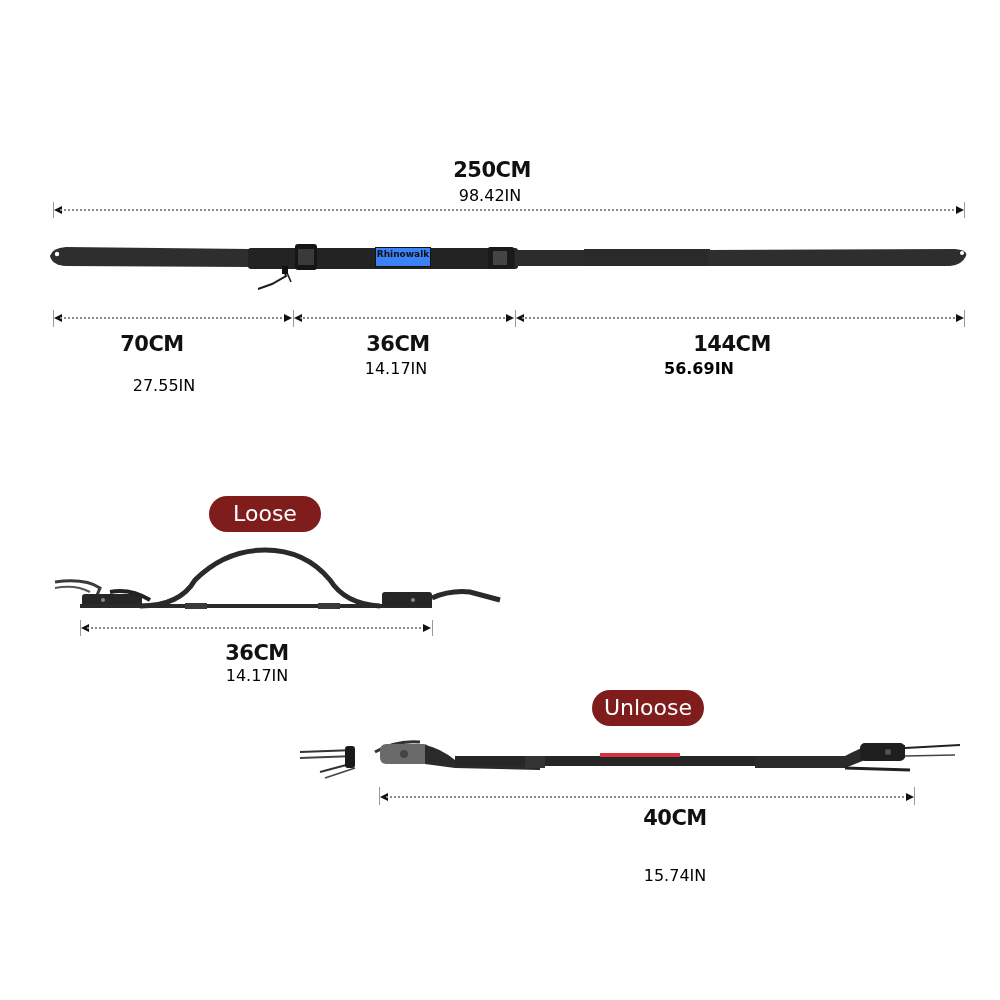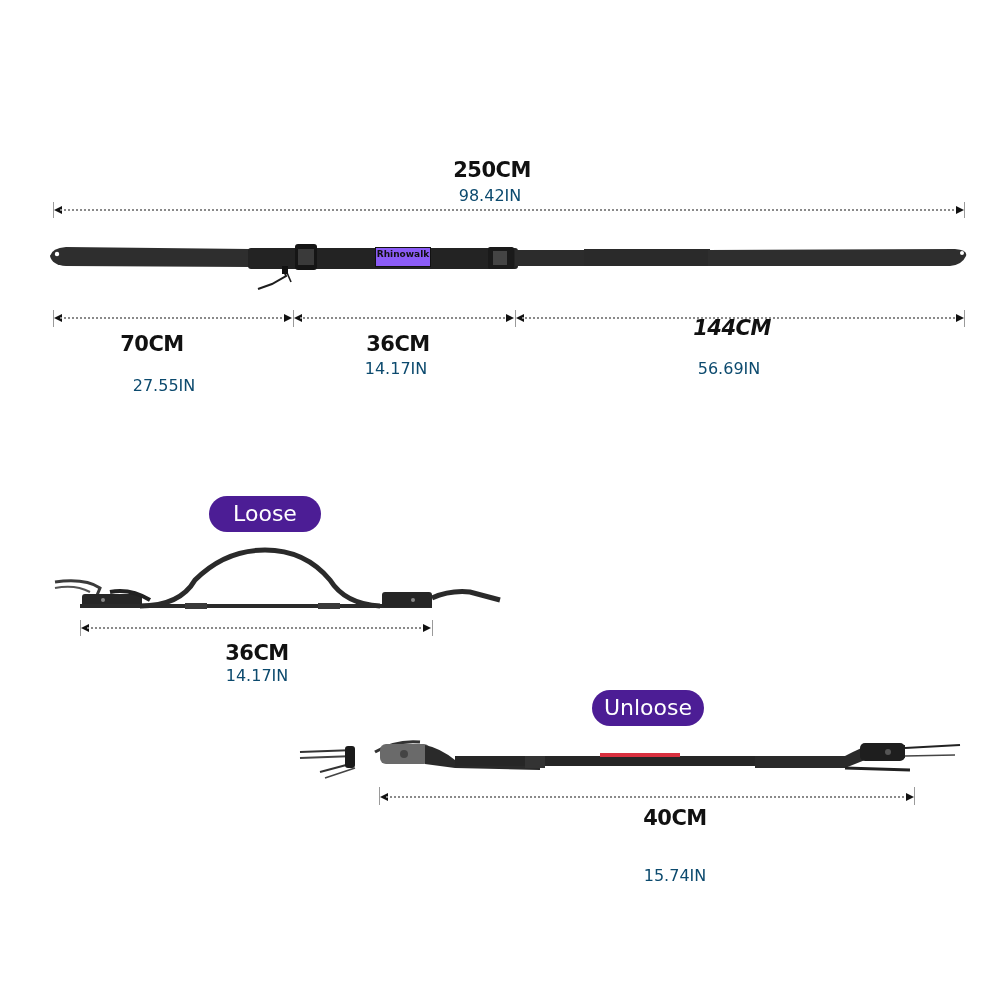--- a/index.html
+++ b/index.html
@@ -8,22 +8,22 @@
   .abs { position:absolute; }
   .dim-line { position:absolute; height:0; border-top:2px dotted #8a8a8a; }
   .tick { position:absolute; width:1px; background:#9a9a9a; }
   .arrow-l, .arrow-r { position:absolute; width:0; height:0;
      border-top:4px solid transparent; border-bottom:4px solid transparent; }
   .arrow-l { border-right:8px solid #111; }
   .arrow-r { border-left:8px solid #111; }
   .cm { position:absolute; font-weight:bold; font-size:21px; letter-spacing:-0.5px;
         text-align:center; transform:translateX(-50%); white-space:nowrap; color:#111; }
   .inch { position:absolute; font-size:16px; text-align:center; transform:translateX(-50%);
-          white-space:nowrap; color:#0c4a6e; }
-  .pill { position:absolute; background:#4c1d95; color:#fff; border-radius:18px;
+          white-space:nowrap; color:#000000; }
+  .pill { position:absolute; background:#7f1d1d; color:#fff; border-radius:18px;
           font-size:22px; text-align:center; line-height:36px; height:36px; }
   svg { position:absolute; left:0; top:0; }
 </style>
 </head>
 <body>
 
 <div class="cm" style="left:492px; top:158px;">250CM</div>
 <div class="inch" style="left:490px; top:186px;">98.42IN</div>
 
 <div>
@@ -47,21 +47,21 @@
   <rect x="295" y="244" width="22" height="26" rx="3" fill="#151515"></rect>
   <rect x="298" y="249" width="16" height="16" fill="#3a3a3a"></rect>
   <rect x="488" y="247" width="26" height="22" rx="2" fill="#1a1a1a"></rect>
   <rect x="493" y="251" width="14" height="14" fill="#444"></rect>
 
   <path d="M283,268 L286,276 L272,284 L258,289" stroke="#1e1e1e" stroke-width="2" fill="none"></path>
   <path d="M285,268 L291,282" stroke="#1e1e1e" stroke-width="1.6" fill="none"></path>
   <rect x="282" y="266" width="6" height="8" fill="#111"></rect>
 </svg>
 
-<div class="abs" style="left:375px; top:247px; width:54px; height:18px; background:#8b5cf6; border:1px solid #111;">
+<div class="abs" style="left:375px; top:247px; width:54px; height:18px; background:#3b82f6; border:1px solid #111;">
   <div style="font-size:9px; font-weight:bold; color:#111; text-align:center; line-height:12px;">Rhinowalk</div>
 </div>
 
 <div>
   <div class="tick" style="left:53px; top:310px; height:17px;"></div>
   <div class="tick" style="left:293px; top:310px; height:17px;"></div>
   <div class="tick" style="left:515px; top:310px; height:17px;"></div>
   <div class="tick" style="left:964px; top:310px; height:17px;"></div>
 
   <div class="arrow-l" style="left:54px; top:314px;"></div>
@@ -76,22 +76,22 @@
   <div class="dim-line" style="left:522px; top:317px; width:436px;"></div>
   <div class="arrow-r" style="left:956px; top:314px;"></div>
 </div>
 
 <div class="cm" style="left:152px; top:332px;">70CM</div>
 <div class="inch" style="left:164px; top:376px;">27.55IN</div>
 
 <div class="cm" style="left:398px; top:332px;">36CM</div>
 <div class="inch" style="left:396px; top:359px;">14.17IN</div>
 
-<div class="cm" style="left:732px; top:316px;font-style:italic;">144CM</div>
-<div class="inch" style="left:729px; top:359px;">56.69IN</div>
+<div class="cm" style="left:732px; top:332px;">144CM</div>
+<div class="inch" style="left:699px; top:359px;font-weight:bold;">56.69IN</div>
 
 <div class="pill" style="left:209px; top:496px; width:112px;">Loose</div>
 
 <svg width="1000" height="1000">
   <path d="M55,582 Q85,578 100,588 L95,600" stroke="#3a3a3a" stroke-width="3" fill="none"></path>
   <path d="M55,588 Q75,584 90,592" stroke="#555" stroke-width="2" fill="none"></path>
   <rect x="82" y="594" width="60" height="14" rx="3" fill="#262626"></rect>
   <circle cx="103" cy="600" r="2" fill="#888"></circle>
   <path d="M110,592 Q130,588 150,600" stroke="#222" stroke-width="4" fill="none"></path>
   <rect x="80" y="604" width="352" height="4" fill="#2a2a2a"></rect>

